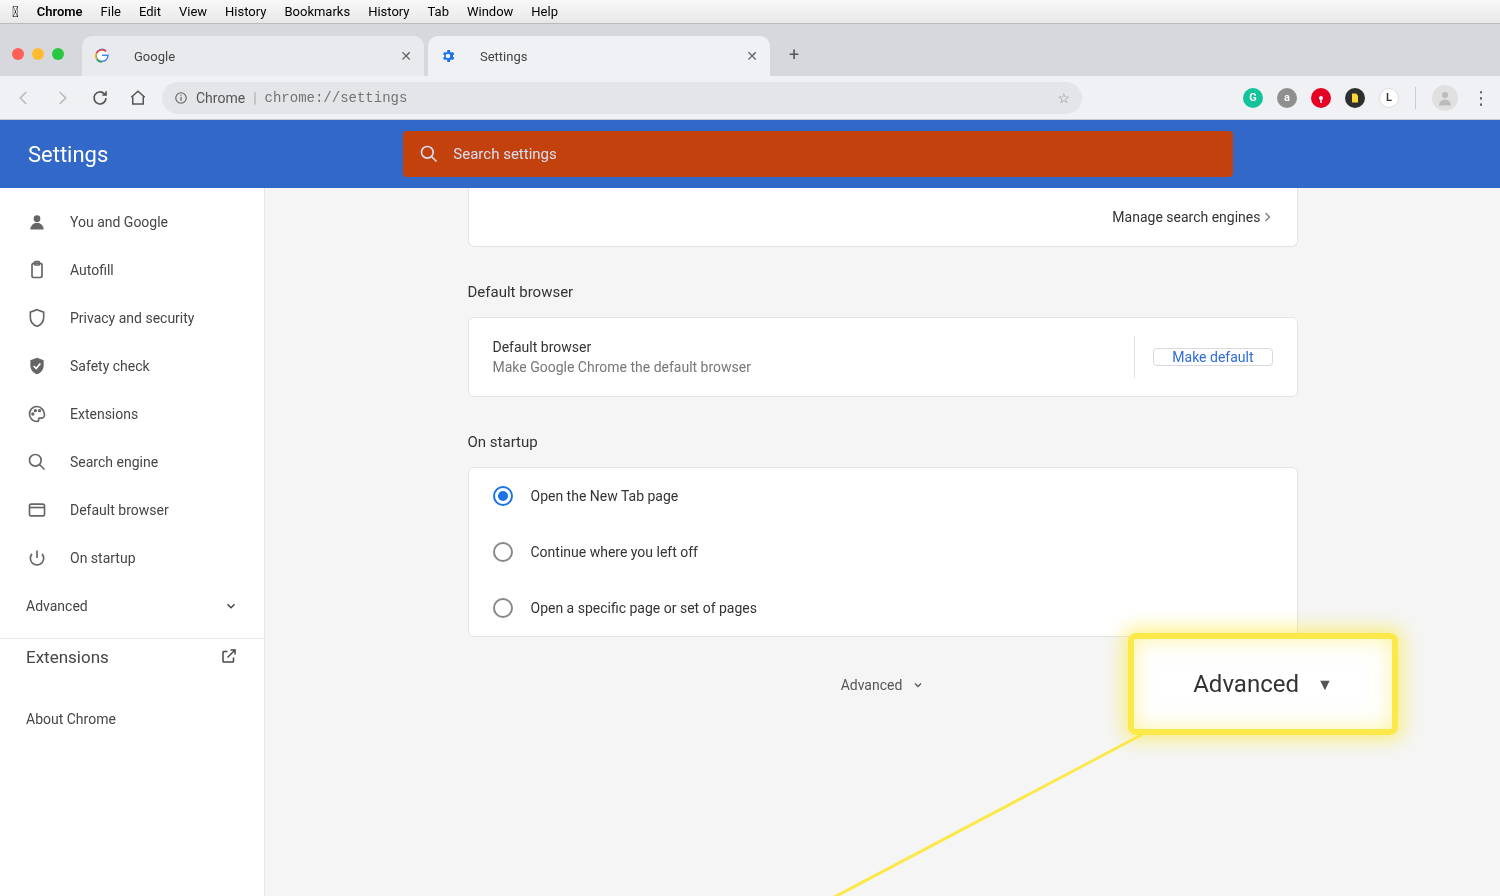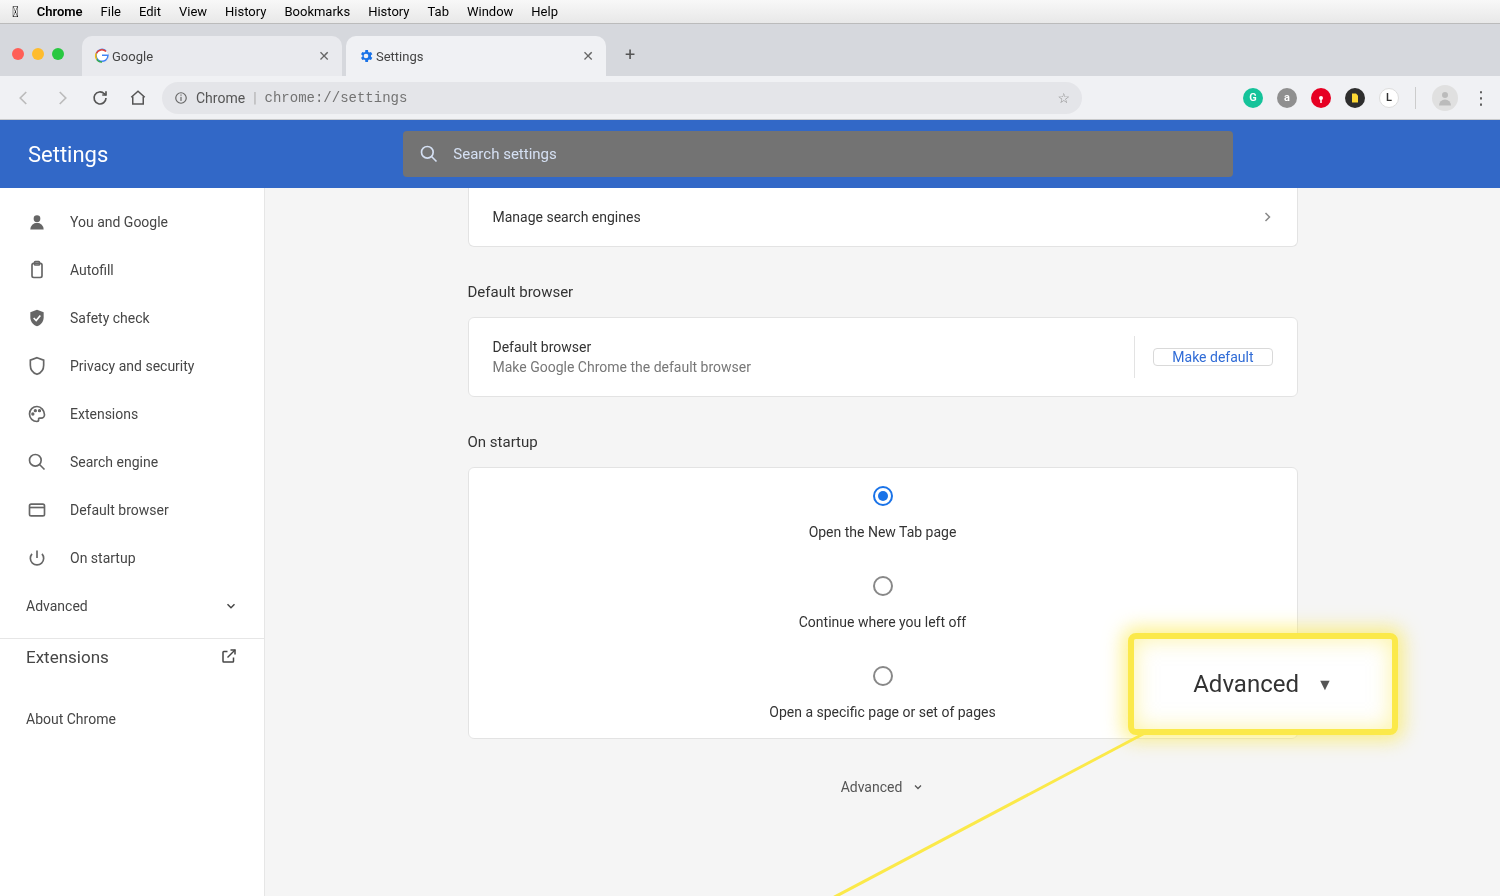--- a/index.html
+++ b/index.html
@@ -11,21 +11,21 @@
 .macos-menubar .bold { font-weight: 600; }
 
 
 .chrome-window { background: #d6d8dd; }
 .tab-strip { height: 52px; display: flex; align-items: flex-end; padding: 8px 8px 0 8px; gap: 0; }
 .traffic-lights { display: flex; gap: 8px; align-self: center; margin-right: 18px; margin-left: 4px; }
 .traffic-lights span { width: 12px; height: 12px; border-radius: 50%; display: block; }
 .tl-close { background: #ff5f57; }
 .tl-min { background: #febc2e; }
 .tl-max { background: #28c840; }
-.tab { height: 40px; width: 260px; background: #e9eaee; border-radius: 10px 10px 0 0; display: flex; align-items: center; padding: 0 12px; gap: 2px; font-size: 13px; color: #444; margin-right: 4px; position: relative; }
+.tab { height: 40px; width: 342px; background: #e9eaee; border-radius: 10px 10px 0 0; display: flex; align-items: center; padding: 0 12px; gap: 24px; font-size: 13px; color: #444; margin-right: 4px; position: relative; }
 .tab.active { background: #f0f1f4; }
 .tab .favicon { width: 16px; height: 16px; display:flex; align-items:center; justify-content:center; font-size:14px; }
 .tab .tab-title { flex: 1; }
 .tab .tab-close { color: #666; font-size: 14px; cursor: pointer; }
 .new-tab-btn { width: 28px; height: 28px; border-radius: 50%; display:flex; align-items:center; justify-content:center; color:#555; font-size:18px; margin-left:6px; align-self:center; }
 
 .toolbar { height: 44px; background: #f0f1f4; display: flex; align-items: center; padding: 0 10px; gap: 10px; border-bottom: 1px solid #c9cacc; }
 .nav-btn { width: 28px; height: 28px; display:flex; align-items:center; justify-content:center; color:#555; font-size:18px; border-radius:50%; }
 .nav-btn.disabled { color: #bbb; }
 .omnibox { flex: 0 0 920px; height: 32px; background: #e4e5e9; border-radius: 16px; display: flex; align-items: center; padding: 0 12px; gap: 8px; font-size: 14px; }
@@ -37,45 +37,45 @@
 .ext-icons { display:flex; gap:14px; margin-left:auto; align-items:center; }
 .ext-icon { width:20px; height:20px; border-radius:50%; display:flex; align-items:center; justify-content:center; font-size:11px; color:#fff; font-weight:600; }
 .ext-divider { width:1px; height:22px; background:#ccc; margin:0 2px; }
 .profile-avatar { width:26px; height:26px; border-radius:50%; background:#e0e0e0; display:flex; align-items:center; justify-content:center; }
 .kebab { font-size:18px; color:#555; }
 
 
 .settings-page { position: relative; height: 776px; background: #f5f5f5; }
 .settings-header { height: 68px; background: #3268c7; display: flex; align-items: center; padding: 0 28px; gap: 40px; }
 .settings-title { color: #fff; font-size: 22px; font-weight: 400; }
-.search-wrap { flex: 0 0 830px; margin-left: 255px; height: 46px; background: #737373; border-radius: 4px; display: flex; align-items: center; padding: 0 16px; gap: 14px; }
+.search-wrap { flex: 0 0 830px; margin-left: 255px; height: 46px; background: #c2410c; border-radius: 4px; display: flex; align-items: center; padding: 0 16px; gap: 14px; }
 .search-wrap .sicon { color: #d5e0f3; }
 .search-wrap input { background: transparent; border: none; outline: none; color: #fff; font-size: 15px; width: 100%; }
 .search-wrap input::placeholder { color: #d5e0f3; }
 
 .settings-body { display: flex; height: calc(100% - 68px); }
 .sidebar { width: 265px; background: #fff; border-right: 1px solid #e6e6e6; padding-top: 10px; overflow-y: auto; }
 .sb-item { height: 48px; display: flex; align-items: center; padding: 0 26px; gap: 22px; font-size: 14px; color: #464646; cursor: pointer; }
 .sb-icon { width: 22px; height: 22px; display:flex; align-items:center; justify-content:center; color:#666; }
 .sb-advanced { height: 48px; display:flex; align-items:center; padding: 0 26px; font-size:14px; color:#464646; justify-content:space-between; cursor:pointer; }
 .sb-sep { height: 1px; background: #e6e6e6; margin: 8px 0; }
 .sb-ext { height: 48px; display:flex; padding:0 26px; font-size:17px; color:#464646; justify-content:space-between; cursor:pointer; }
 
 .content { flex: 1; overflow-y: auto; padding: 0 0 40px 0; position: relative; }
 .card-stub { width: 830px; margin: 0 auto; background:#fff; border:1px solid #e3e3e3; border-radius: 0 0 6px 6px; border-top:none; }
-.card-row { height: 58px; display:flex; align-items:center; justify-content:space-between; padding: 0 24px; font-size:14px; color:#333; cursor:pointer; }
+.card-row { height: 58px; display:flex; align-items:center; justify-content:flex-end; padding: 0 24px; font-size:14px; color:#333; cursor:pointer; }
 .section-title { width: 830px; margin: 36px auto 16px auto; font-size: 15px; color:#333; }
 .card { width: 830px; margin: 0 auto; background:#fff; border:1px solid #e3e3e3; border-radius:6px; }
 .db-row { display:flex; align-items:center; justify-content:space-between; padding: 18px 24px; }
 .db-text .t1 { font-size:14px; color:#333; margin-bottom:4px; }
 .db-text .t2 { font-size:14px; color:#777; }
 .db-sep { width:1px; height:42px; background:#e3e3e3; margin: 0 18px; }
 .make-default-btn { border:1px solid #d9d9d9; background:#fff; color:#2f6bd6; font-size:14px; padding: 0 18px; border-radius:4px; cursor:pointer; }
 
-.radio-row { display:flex; align-items:center; gap:18px; padding: 18px 24px; font-size:14px; color:#333; cursor:pointer;flex-direction:column; }
+.radio-row { display:flex; align-items:center; gap:18px; padding: 18px 24px; font-size:14px; color:#333; cursor:pointer; }
 .radio { width:20px; height:20px; border-radius:50%; border:2px solid #888; display:flex; align-items:center; justify-content:center; }
 .radio.sel { border-color:#1a73e8; }
 .radio.sel::after { content:''; width:10px; height:10px; border-radius:50%; background:#1a73e8; }
 
 .footer-advanced { width:830px; margin: 40px auto 0 auto; display:flex; justify-content:center; align-items:center; gap:10px; font-size:14px; color:#555; cursor:pointer; }
 
 
 .callout { position:absolute; left:863px; top:445px; width:270px; height:102px; background:#fff; border:6px solid #fbe94a; border-radius:8px; box-shadow: 0 0 18px 6px rgba(251,233,74,0.6), inset 0 0 22px rgba(251,233,74,0.5); display:flex; align-items:center; justify-content:center; gap:18px; font-size:24px; color:#333; z-index:5; }
 .callout .dd-arrow { font-size:16px; color:#555; }
 .callout-line { position:absolute; z-index:4; pointer-events:none; }
@@ -224,34 +224,34 @@
           <span class="sb-icon">
               <svg width="20" height="20" viewBox="0 0 24 24" fill="none" stroke="currentColor" stroke-width="2">
                 <rect x="6" y="4" width="12" height="17" rx="2"></rect>
                 <rect x="9" y="2" width="6" height="4" rx="1"></rect>
               </svg>
             </span>
           <span>Autofill</span>
         </div>
         <div class="sb-item">
           <span class="sb-icon">
+              <svg width="20" height="20" viewBox="0 0 24 24" fill="none" stroke="currentColor" stroke-width="2">
+                <path d="M12 2l8 3v6c0 5-3.4 9.4-8 11-4.6-1.6-8-6-8-11V5z"></path>
+              </svg>
+            </span>
+          <span>Privacy and security</span>
+        </div>
+        <div class="sb-item">
+          <span class="sb-icon">
               <svg width="20" height="20" viewBox="0 0 24 24" fill="currentColor">
                 <path d="M12 2l8 3v6c0 5-3.4 9.4-8 11-4.6-1.6-8-6-8-11V5z"></path>
                 <path d="M8 12l3 3 5-6" fill="none" stroke="#fff" stroke-width="2"></path>
               </svg>
             </span>
           <span>Safety check</span>
-        </div>
-        <div class="sb-item">
-          <span class="sb-icon">
-              <svg width="20" height="20" viewBox="0 0 24 24" fill="none" stroke="currentColor" stroke-width="2">
-                <path d="M12 2l8 3v6c0 5-3.4 9.4-8 11-4.6-1.6-8-6-8-11V5z"></path>
-              </svg>
-            </span>
-          <span>Privacy and security</span>
         </div>
         <div class="sb-item">
           <span class="sb-icon">
               <svg width="20" height="20" viewBox="0 0 24 24" fill="none" stroke="currentColor" stroke-width="2">
                 <path d="M12 3a9 9 0 1 0 0 18c1.5 0 2-1 2-2s-.5-2 1-2h2a4 4 0 0 0 4-4c0-5-4-10-9-10z"></path>
                 <circle cx="7" cy="12" r="1" fill="currentColor"></circle>
                 <circle cx="10" cy="8" r="1" fill="currentColor"></circle>
                 <circle cx="15" cy="8" r="1" fill="currentColor"></circle>
               </svg>
             </span>

